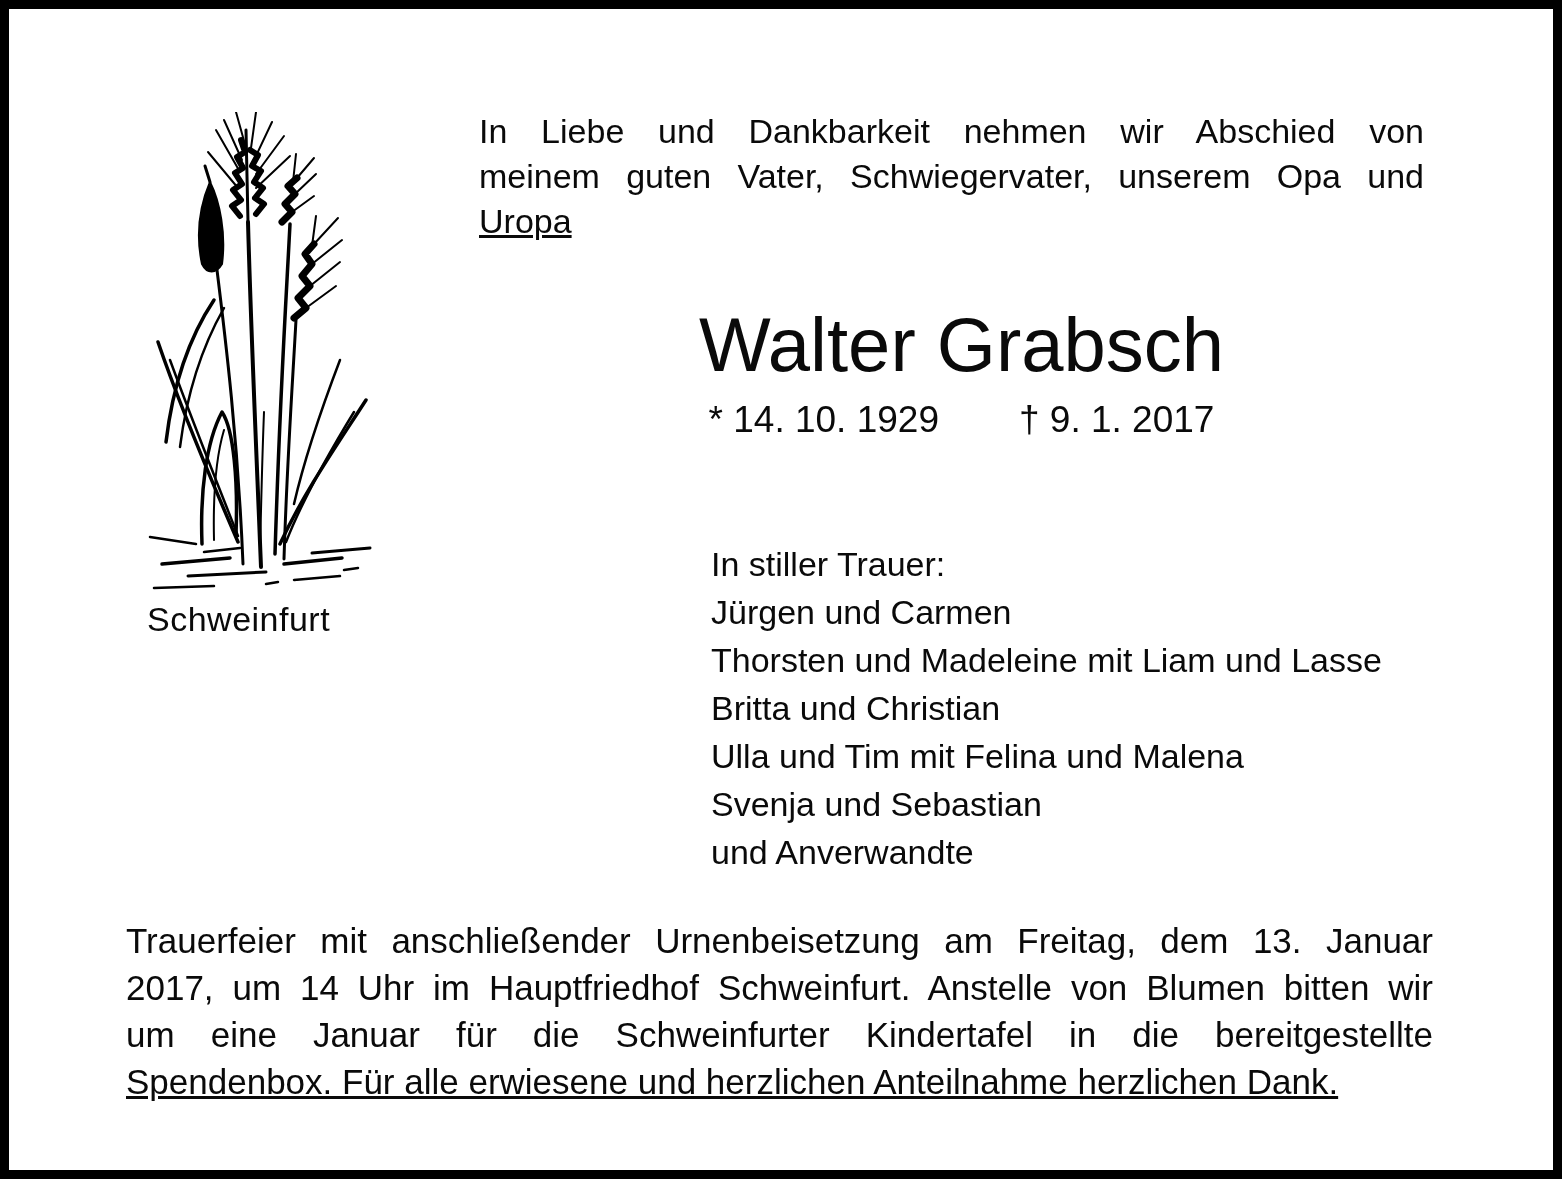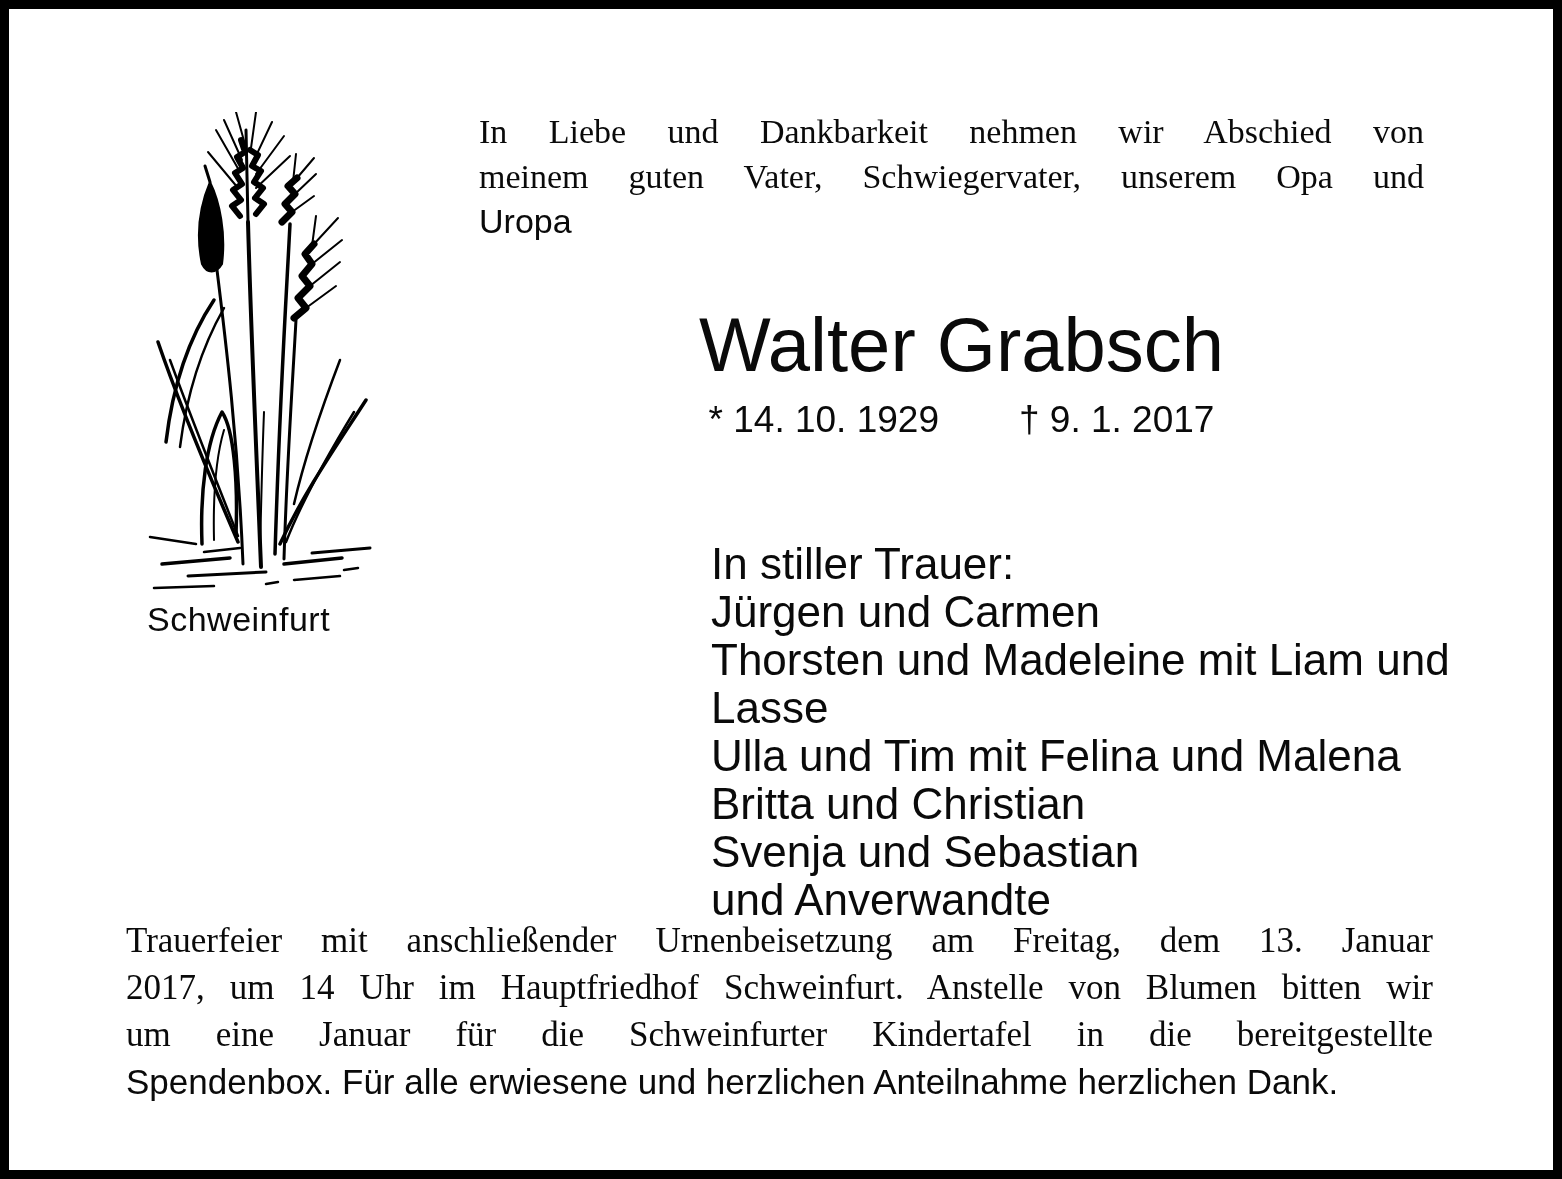--- a/index.html
+++ b/index.html
@@ -37,25 +37,25 @@
     position: absolute;
     left: 470px;
     top: 100px;
     width: 945px;
     font-size: 34px;
     line-height: 45px;
   }
   .jline {
     text-align: justify;
     text-align-last: justify;
-    font-family: Liberation Serif, serif;
   }
   .lastline {
     text-align: left;
     text-align-last: left;
+    text-decoration: underline;
   }
   .name {
     position: absolute;
     left: 470px;
     top: 298px;
     width: 945px;
     padding-left: 20px;
     box-sizing: border-box;
     font-size: 76px;
     line-height: 76px;
@@ -73,21 +73,21 @@
     justify-content: center;
     gap: 80px;
     font-size: 37px;
     line-height: 40px;
     white-space: nowrap;
   }
   .mourners {
     position: absolute;
     left: 702px;
     top: 531px;
-    font-size: 44px;
+    font-size: 34px;
     line-height: 48px;
   }
   .funeral {
     position: absolute;
     left: 117px;
     top: 908px;
     width: 1307px;
     font-size: 35px;
     line-height: 47px;
   }
@@ -169,22 +169,22 @@
 
   <div class="dates">
     <span>* 14. 10. 1929</span>
     <span>† 9. 1. 2017</span>
   </div>
 
   <div class="mourners">
     <div>In stiller Trauer:</div>
     <div>Jürgen und Carmen</div>
     <div>Thorsten und Madeleine mit Liam und Lasse</div>
+    <div>Britta und Christian</div>
     <div>Ulla und Tim mit Felina und Malena</div>
-    <div>Britta und Christian</div>
     <div>Svenja und Sebastian</div>
     <div>und Anverwandte</div>
   </div>
 
   <div class="funeral">
     <div class="jline">Trauerfeier mit anschließender Urnenbeisetzung am Freitag, dem 13. Januar</div>
     <div class="jline">2017, um 14 Uhr im Hauptfriedhof Schweinfurt. Anstelle von Blumen bitten wir</div>
     <div class="jline">um eine Januar für die Schweinfurter Kindertafel in die bereitgestellte</div>
     <div class="lastline">Spendenbox. Für alle erwiesene und herzlichen Anteilnahme herzlichen Dank.</div>
   </div>

